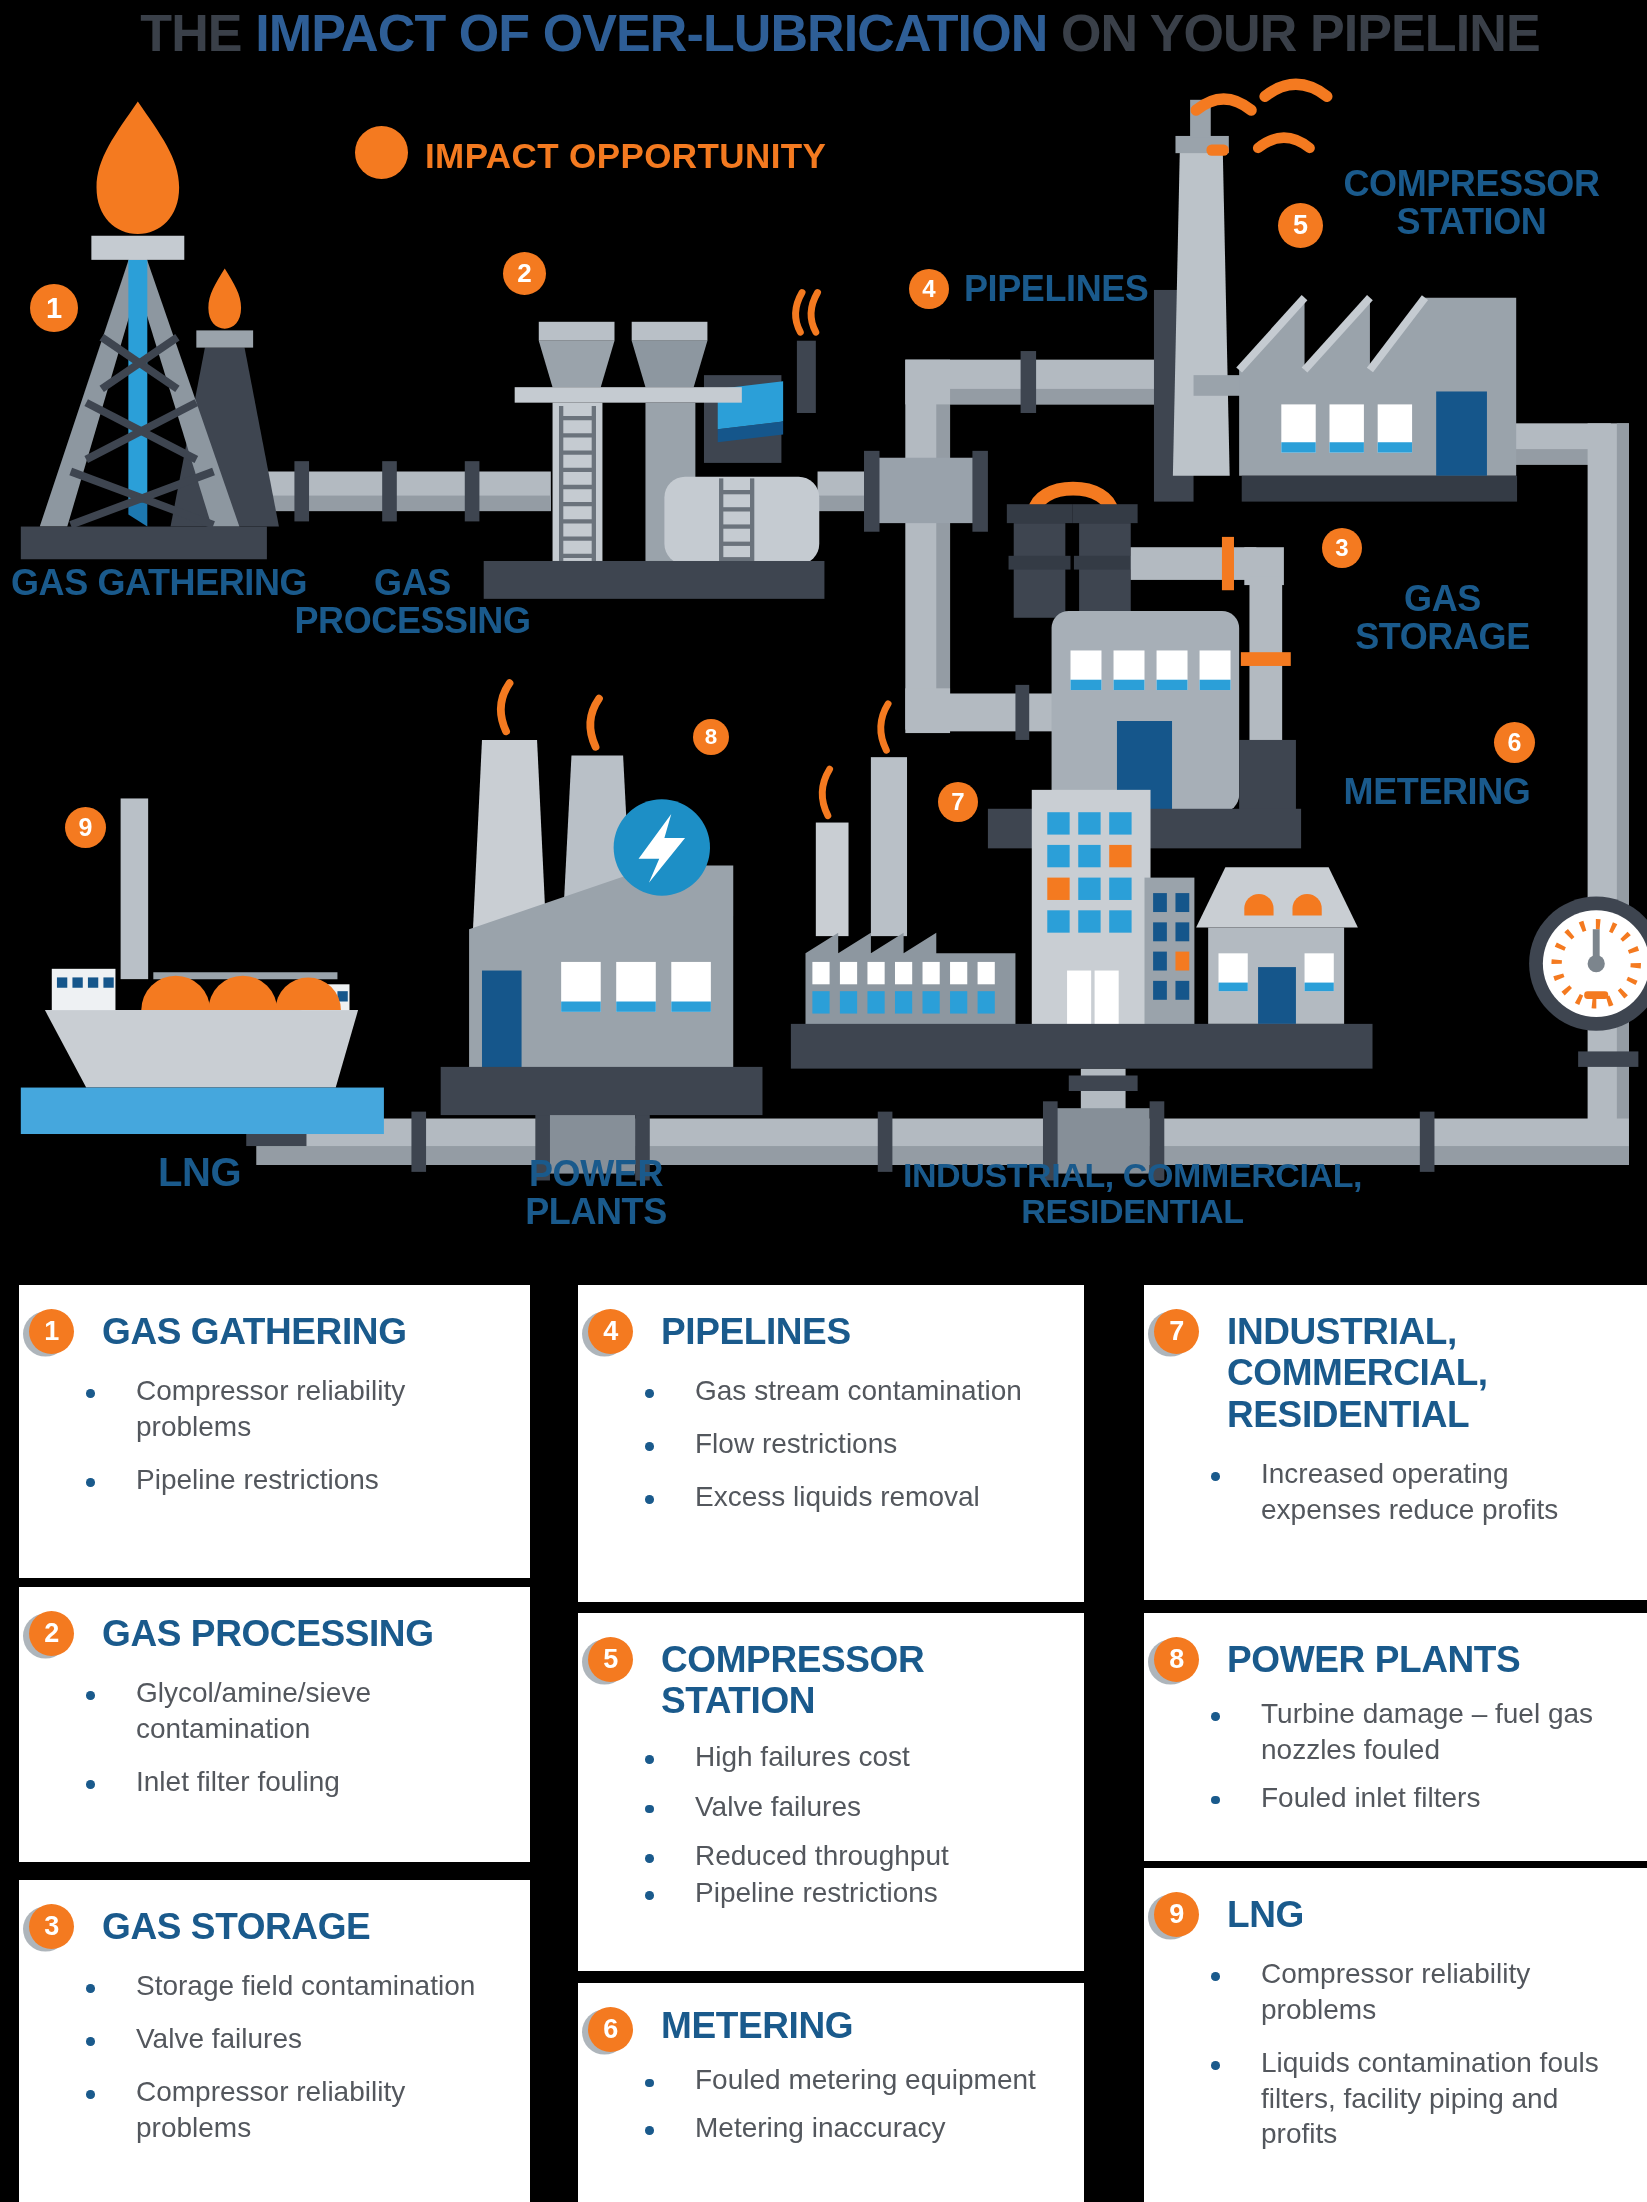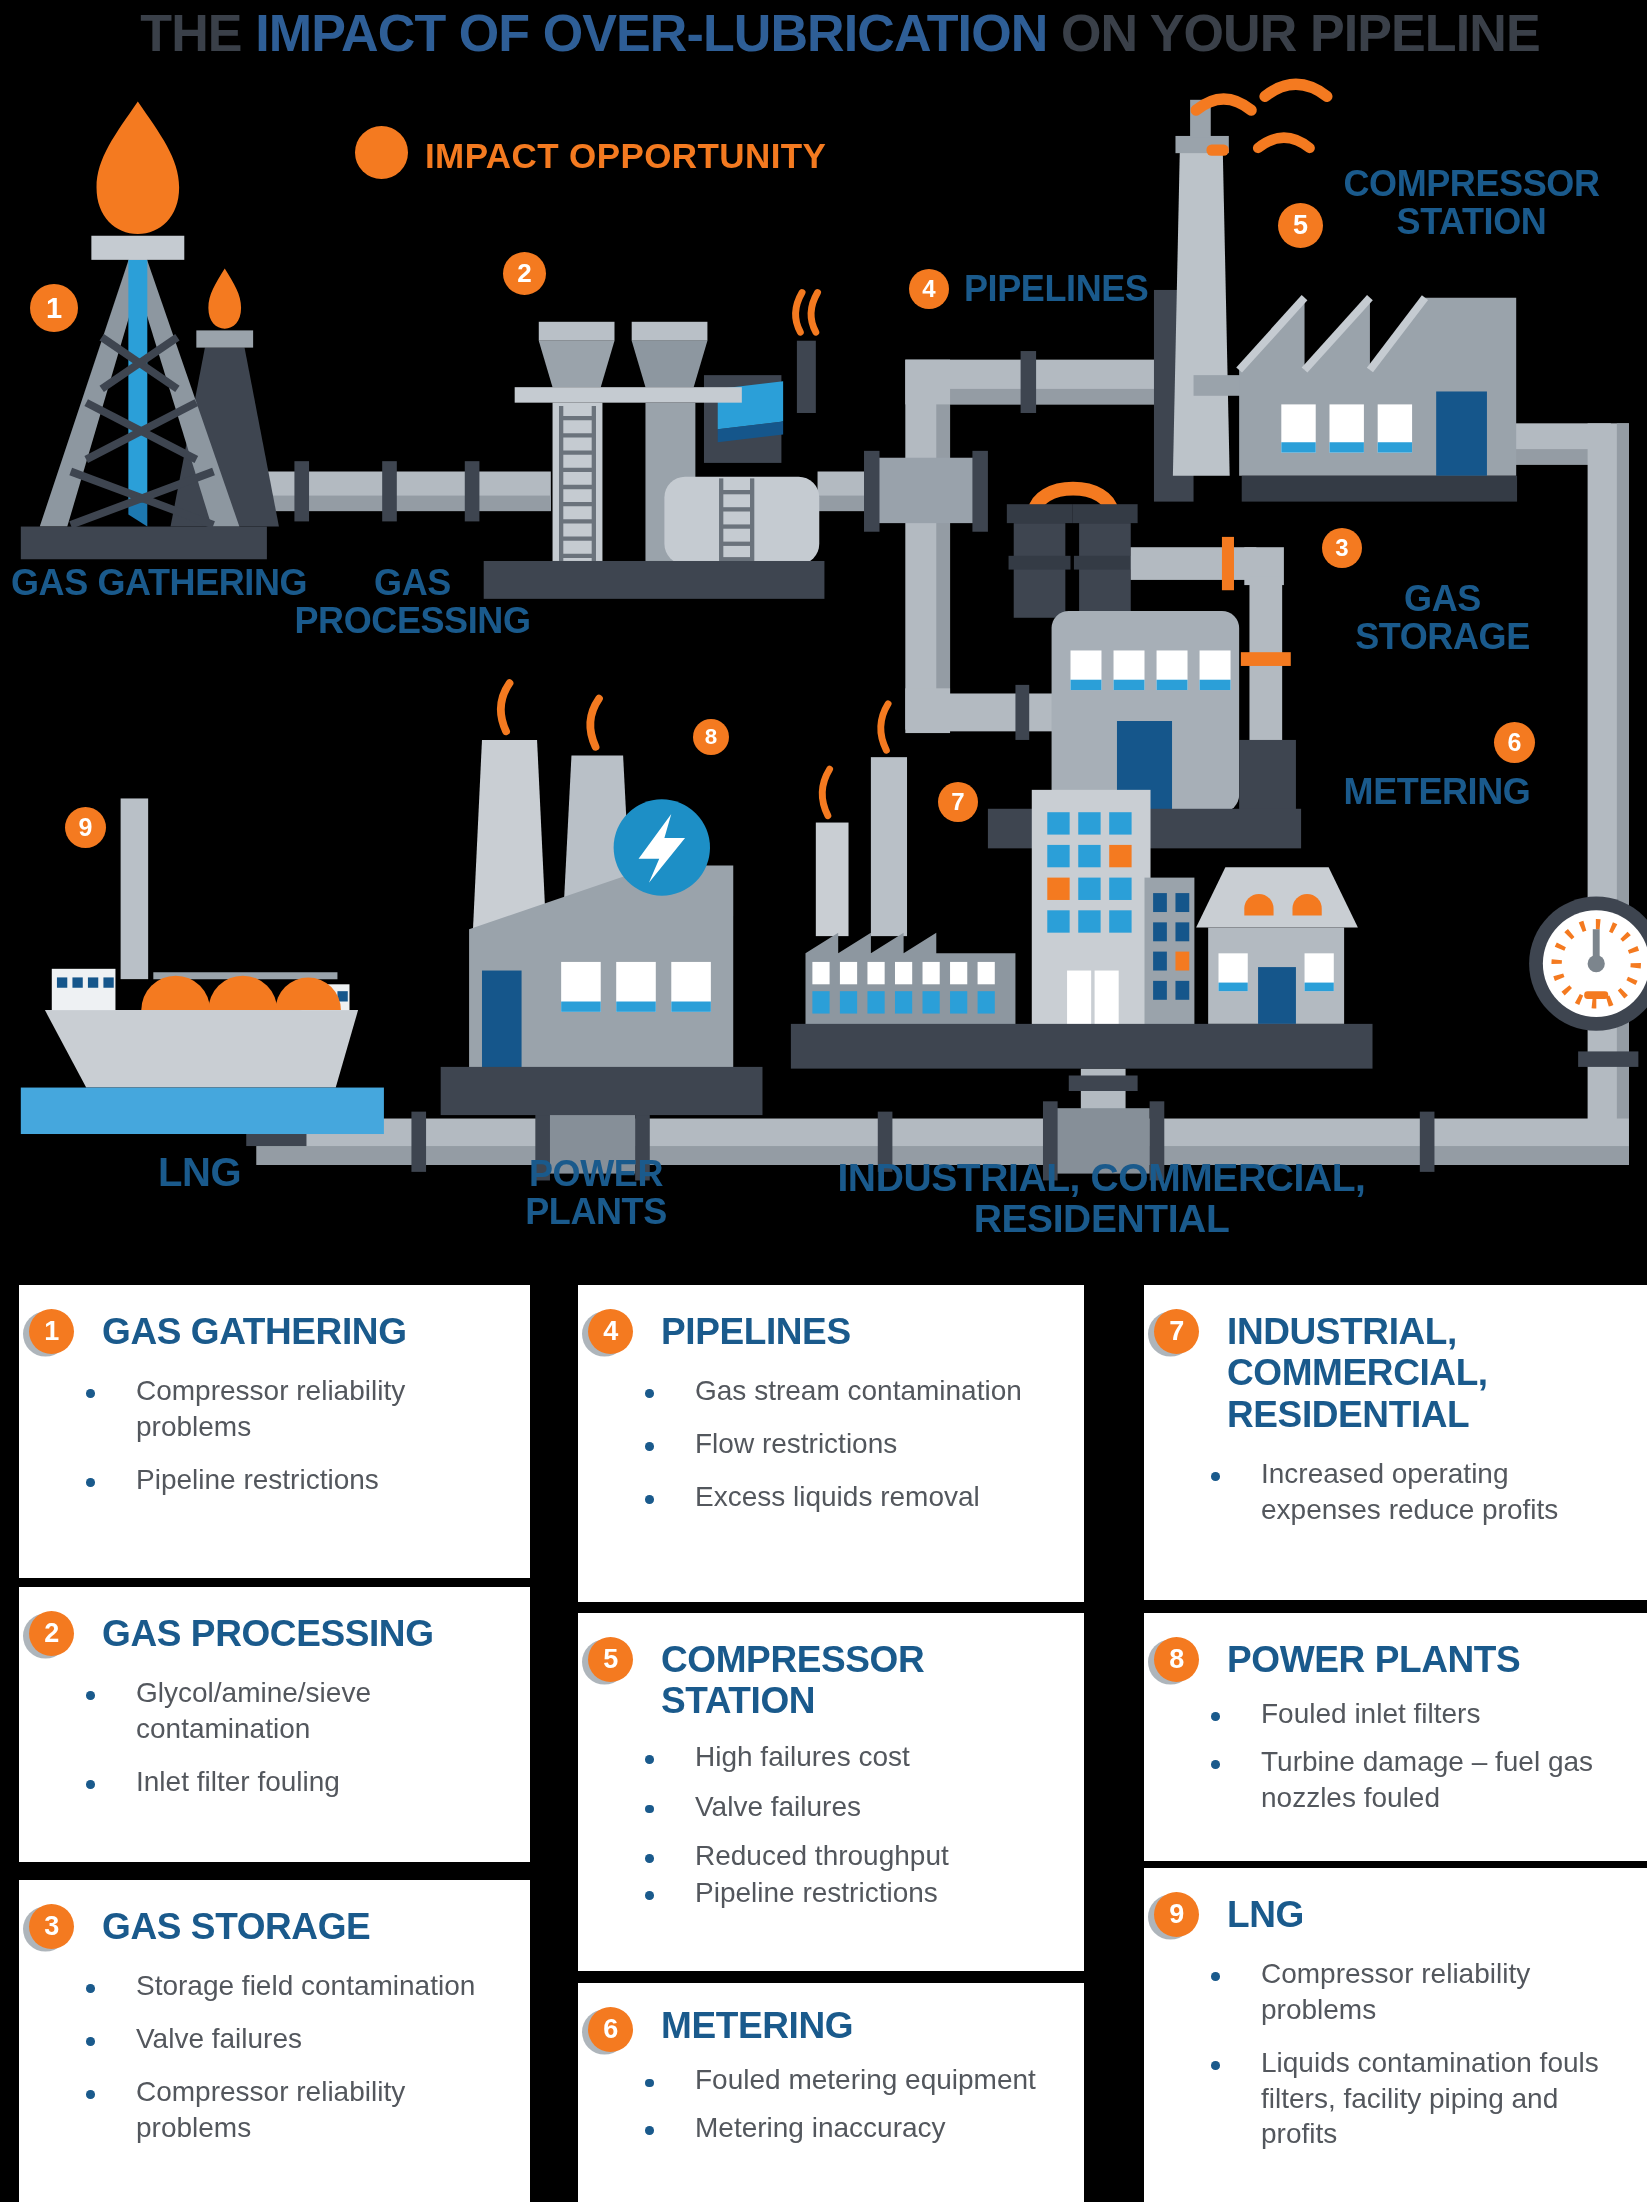--- a/index.html
+++ b/index.html
@@ -334,21 +334,21 @@
   <div class="dbadge" style="left:693px;top:719px;width:36px;height:36px;font-size:22.4px;">8</div>
   <div class="dbadge" style="left:65px;top:807px;width:41px;height:41px;font-size:25px;">9</div>
 
   <div class="dlabel" style="left:8.6px;top:564px;width:301px;">GAS GATHERING</div>
   <div class="dlabel" style="left:275px;top:564px;width:275px;">GAS PROCESSING</div>
   <div class="dlabel" style="left:964px;top:270px;white-space:nowrap;">PIPELINES</div>
   <div class="dlabel" style="left:1338px;top:165px;width:267px;">COMPRESSOR
 STATION</div>
   <div class="dlabel" style="left:1315px;top:580px;width:255px;">GAS STORAGE</div>
   <div class="dlabel" style="left:1334px;top:773px;width:206px;">METERING</div>
-  <div class="dlabel" style="left:835px;top:1158px;width:533px;font-size:39px;">INDUSTRIAL, COMMERCIAL,
+  <div class="dlabel" style="left:866px;top:1158px;width:533px;font-size:34px;">INDUSTRIAL, COMMERCIAL,
 RESIDENTIAL</div>
   <div class="dlabel" style="left:454px;top:1155px;width:284px;">POWER PLANTS</div>
   <div class="dlabel" style="left:148px;top:1151px;width:103px;font-size:40px;">LNG</div>
 </div>
 
 <section class="panel" style="left:19px;top:1285px;width:511px;height:293px;">
   <div class="pbadge">1</div>
   <h2 class="ptitle">GAS GATHERING</h2>
   <ul class="plist">
     <li class="pli"><span class="dot"></span><span>Compressor reliability problems</span></li>
@@ -413,22 +413,22 @@
 RESIDENTIAL</h2>
   <ul class="plist">
     <li class="pli"><span class="dot"></span><span>Increased operating expenses reduce profits</span></li>
   </ul>
 </section>
 
 <section class="panel" style="left:1144px;top:1613px;width:503px;height:248px;">
   <div class="pbadge">8</div>
   <h2 class="ptitle">POWER PLANTS</h2>
   <ul class="plist" style="margin-top:15.5px;">
+    <li class="pli" style="margin-bottom:12px;"><span class="dot"></span><span>Turbine damage – fuel gas nozzles fouled</span></li>
     <li class="pli" style="margin-bottom:12px;"><span class="dot"></span><span>Fouled inlet filters</span></li>
-    <li class="pli" style="margin-bottom:12px;"><span class="dot"></span><span>Turbine damage – fuel gas nozzles fouled</span></li>
   </ul>
 </section>
 
 <section class="panel" style="left:1144px;top:1868px;width:503px;height:335px;">
   <div class="pbadge">9</div>
   <h2 class="ptitle">LNG</h2>
   <ul class="plist">
     <li class="pli"><span class="dot"></span><span>Compressor reliability problems</span></li>
     <li class="pli"><span class="dot"></span><span>Liquids contamination fouls filters, facility piping and profits</span></li>
   </ul>

